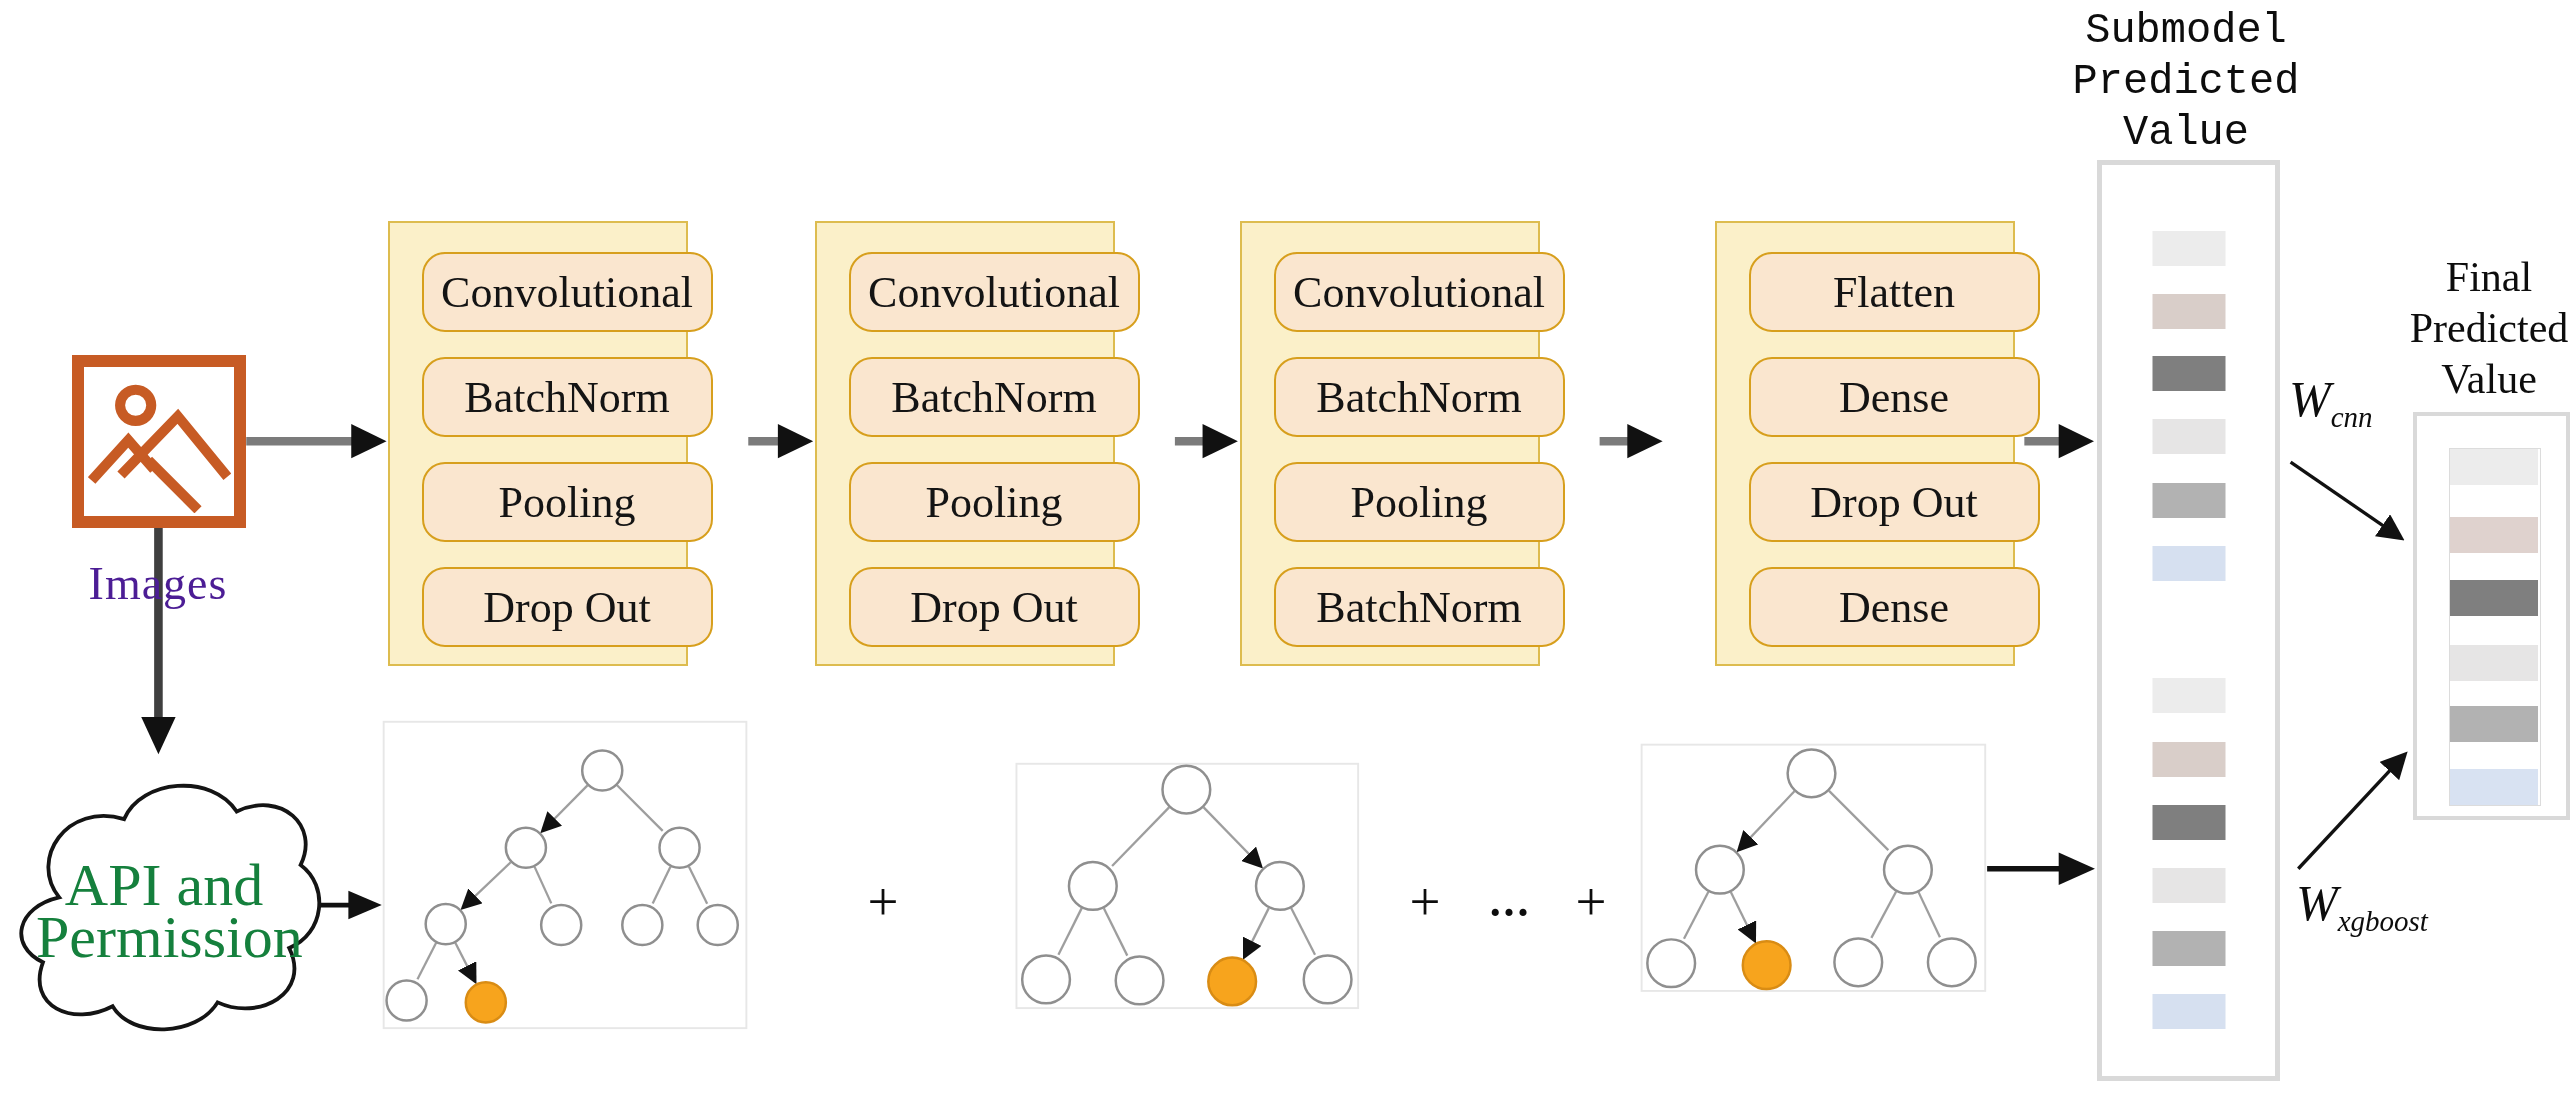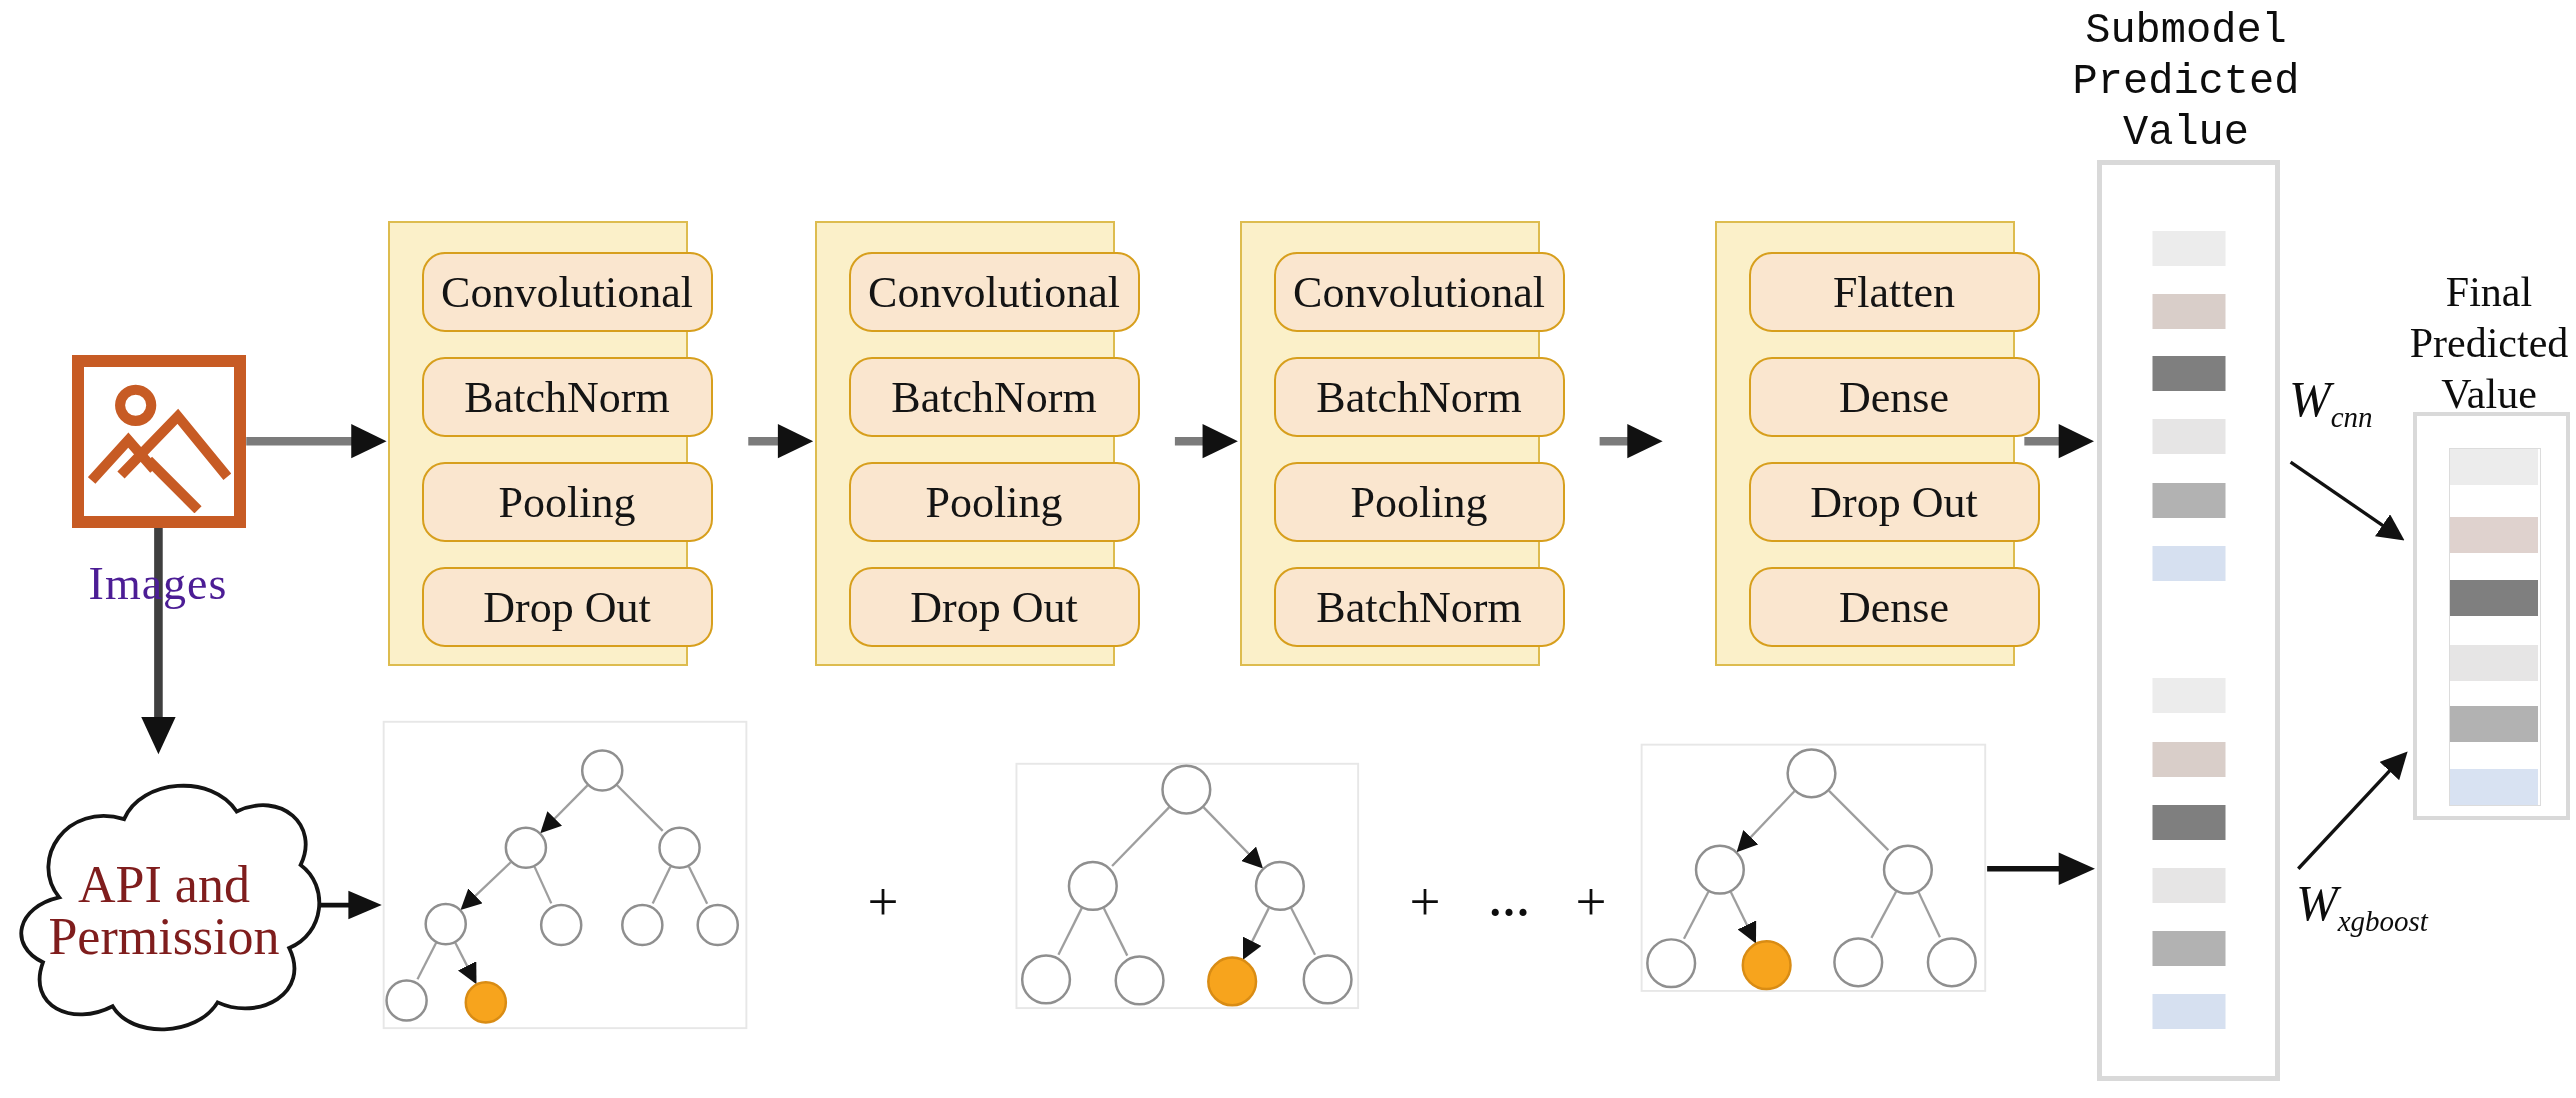--- a/index.html
+++ b/index.html
@@ -27,21 +27,21 @@
   .pill{
     position:absolute;left:31.5px;width:291px;height:80px;box-sizing:border-box;
     background:#FAE6CF;border:2.9px solid #D79F1D;border-radius:23px;
     display:flex;align-items:center;justify-content:center;
     font-size:44px;color:#141414;white-space:nowrap;
   }
   .pill.p0{top:29px;} .pill.p1{top:134px;} .pill.p2{top:239px;} .pill.p3{top:344px;}
   
   .cloud-text{
     left:36px;top:859px;width:256px;text-align:center;
-    font-size:52px;line-height:52px;color:#7f1d1d;
+    font-size:60px;line-height:52px;color:#15803d;
   }
   
   .plus{width:42px;text-align:center;font-size:55px;line-height:55px;color:#0d0d0d;}
   .dots{width:67px;text-align:center;font-size:44px;line-height:55px;font-weight:700;color:#0d0d0d;letter-spacing:2.9px;}
   
   .submodel-box{
     left:2097px;top:160px;width:183px;height:921px;box-sizing:border-box;
     background:#fff;border:5.7px solid #D9D9D9;
   }
   .sub-bar{position:absolute;left:50%;transform:translateX(-50%);width:73px;height:35px;}
@@ -50,21 +50,21 @@
     background:#fff;border:4.8px solid #D9D9D9;
   }
   .final-strip{
     position:absolute;left:32px;top:31.5px;width:92px;height:358px;box-sizing:border-box;
     background:#fff;border:1.9px solid #DCDCDC;
   }
   .final-bar{position:absolute;left:0;width:88px;height:36px;}
   
   .col-title{text-align:center;font-size:42px;line-height:51px;color:#0d0d0d;}
   .submodel-title{left:2062px;top:5.7px;width:248px;font-family:Liberation Mono, monospace;}
-  .final-title{left:2403px;top:252px;width:172px;margin-top:15px;}
+  .final-title{left:2403px;top:252px;width:172px;}
   
   .wlabel{font-style:italic;font-size:50px;color:#0d0d0d;white-space:nowrap;}
   .wlabel sub{font-size:29px;line-height:0;}
   .w-cnn{left:2289px;top:370px;}
   .w-xgboost{left:2296px;top:874px;text-align:right;}
 </style>
 </head>
 <body>
 
 <div id="canvas">

